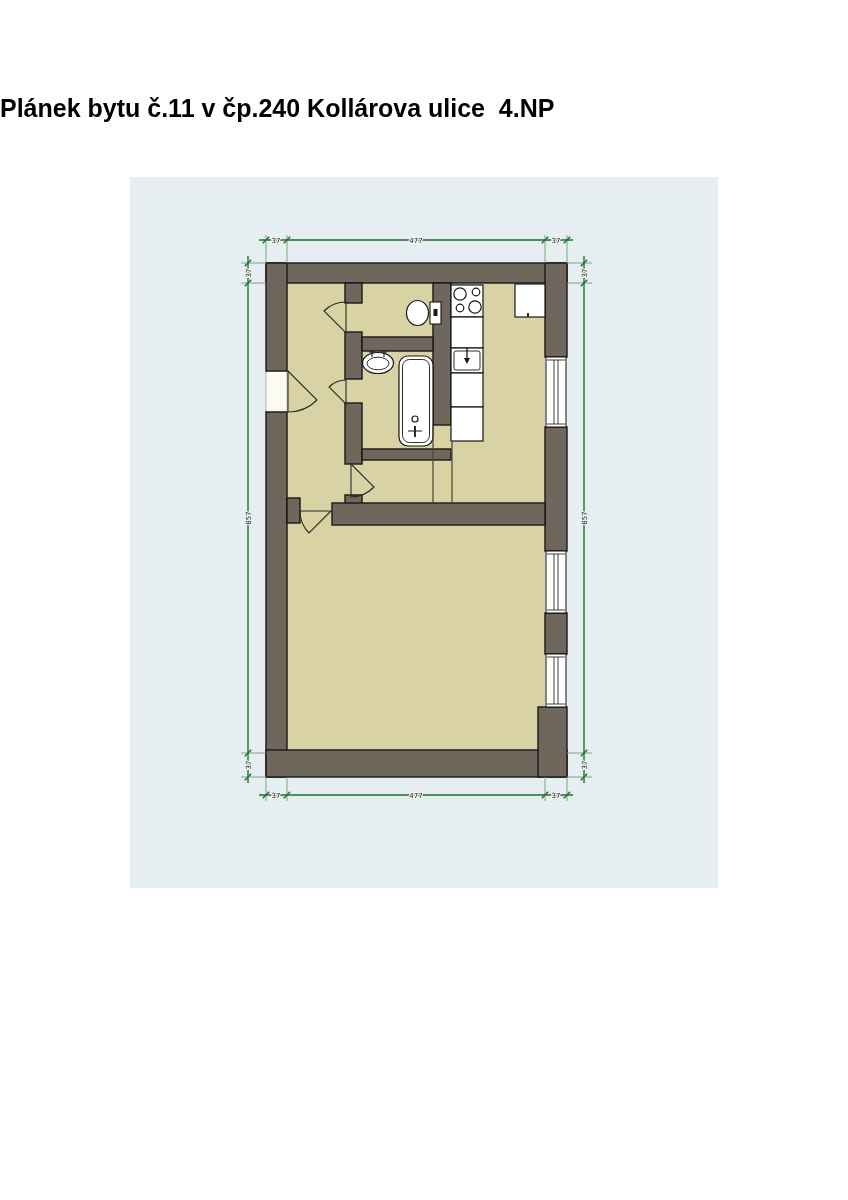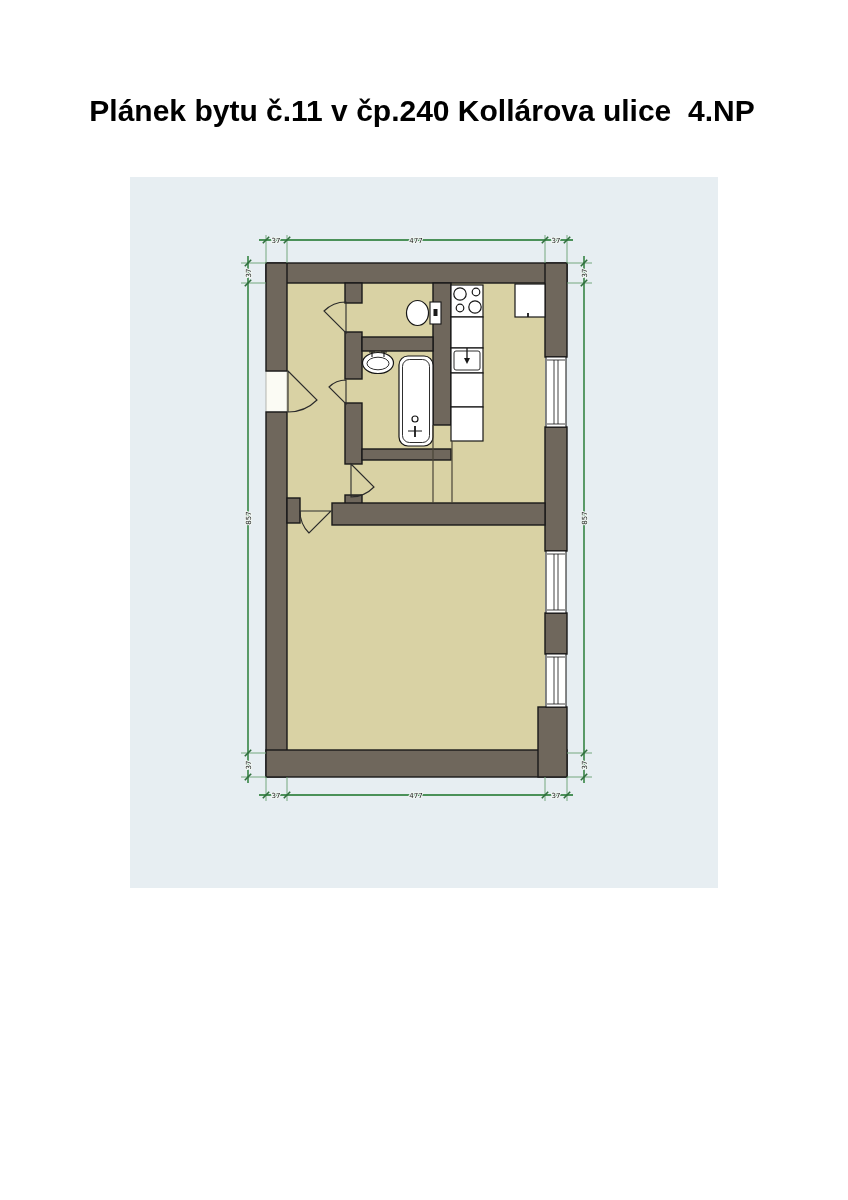--- a/index.html
+++ b/index.html
@@ -6,24 +6,24 @@
   body {
     width:848px; height:1200px;
     background:#ffffff;
     position:relative;
     overflow:hidden;
     font-family:"Liberation Sans", sans-serif;
   }
   .title {
     position:absolute;
     top:94px; left:0; width:844px;
-    text-align:center;
+    text-align:left;
     font-family:"Liberation Sans", sans-serif;
     font-weight:bold;
-    font-size:30px;
+    font-size:25px;
     color:#000;
     white-space:pre;
   }
   .plan-svg {
     position:absolute;
     left:130px; top:177px;
     width:588px; height:711px;
   }
   .dim-label {
     font-family:"DejaVu Sans", sans-serif;

